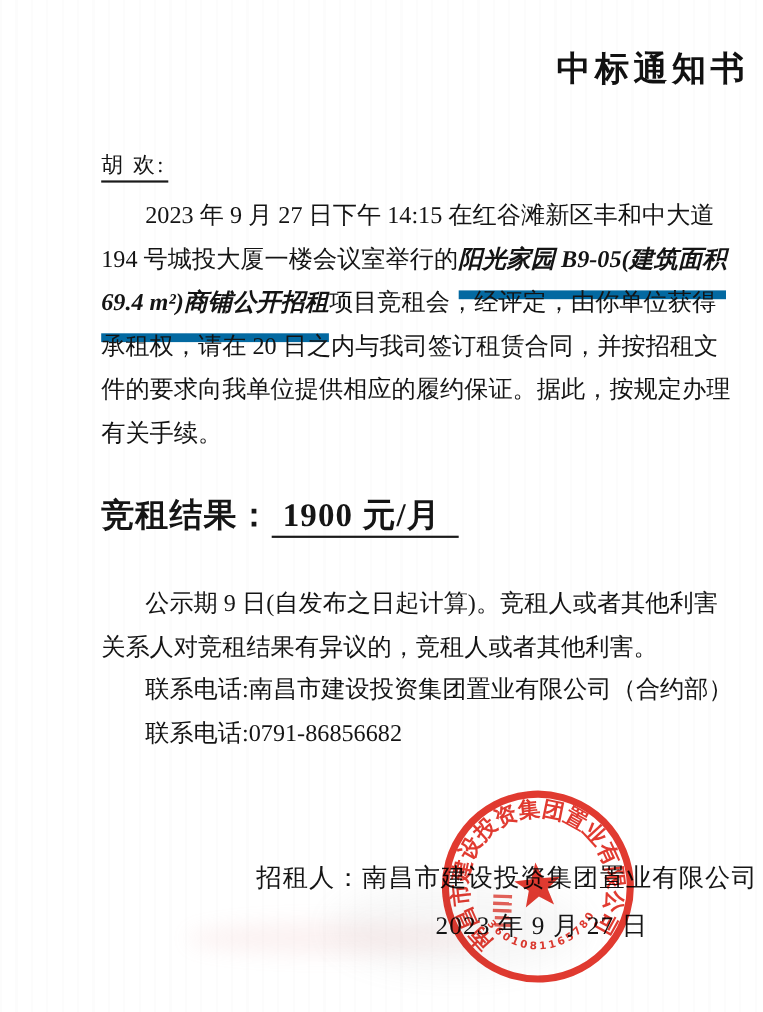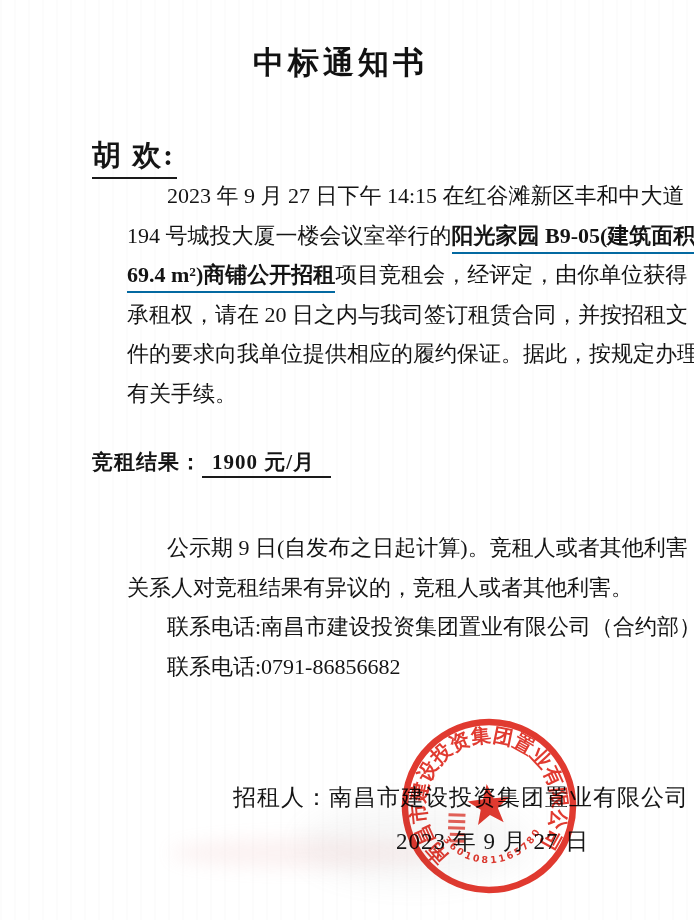--- a/index.html
+++ b/index.html
@@ -12,49 +12,49 @@
     color:#151515;
   }
   
   .paper-texture{
     position:absolute;inset:0;
     background:repeating-linear-gradient(90deg,rgba(0,0,0,0.012) 0 2px,rgba(0,0,0,0) 2px 14px);
     pointer-events:none;
   }
   .doc-title{
     position:absolute;top:42px;left:0;width:681px;
-    text-align:center;
+    text-align:right;
     font-size:31px;font-weight:bold;letter-spacing:4px;
     color:#111;
   }
   .recipient{
     position:absolute;left:92px;top:136px;
-    font-size:29px;font-weight:bold;
+    font-size:20px;font-weight:normal;
     border-bottom:2px solid #1a1a1a;
     padding:0 2px 1px 0;
     letter-spacing:2px;
   }
   .para{
     position:absolute;left:92px;width:548px;
     font-size:22px;line-height:39.5px;
     color:#141414;
-    margin-left:35px;
   }
   .para-1{top:176px;}
   .para-2{top:528px;}
   .line{white-space:nowrap;}
   .indent{padding-left:40px;}
   .emph{
     font-weight:bold;
-    border-bottom:2px solid #0369a1;
-    padding-bottom:4px;
+    border-bottom:8px solid #0369a1;
+    padding-bottom:16px;
+    font-style:italic;
   }
   .result-line{
     position:absolute;left:92px;top:448px;
-    font-size:21px;white-space:nowrap;text-align:center;
+    font-size:30px;white-space:nowrap;text-align:center;
   }
   .result-label{font-weight:bold;letter-spacing:1px;}
   .result-value{
     font-weight:bold;
     border-bottom:2px solid #1a1a1a;
     padding:0 16px 2px 10px;
     letter-spacing:1px;
   }
   .lessor-line{
     position:absolute;left:233px;top:782px;

